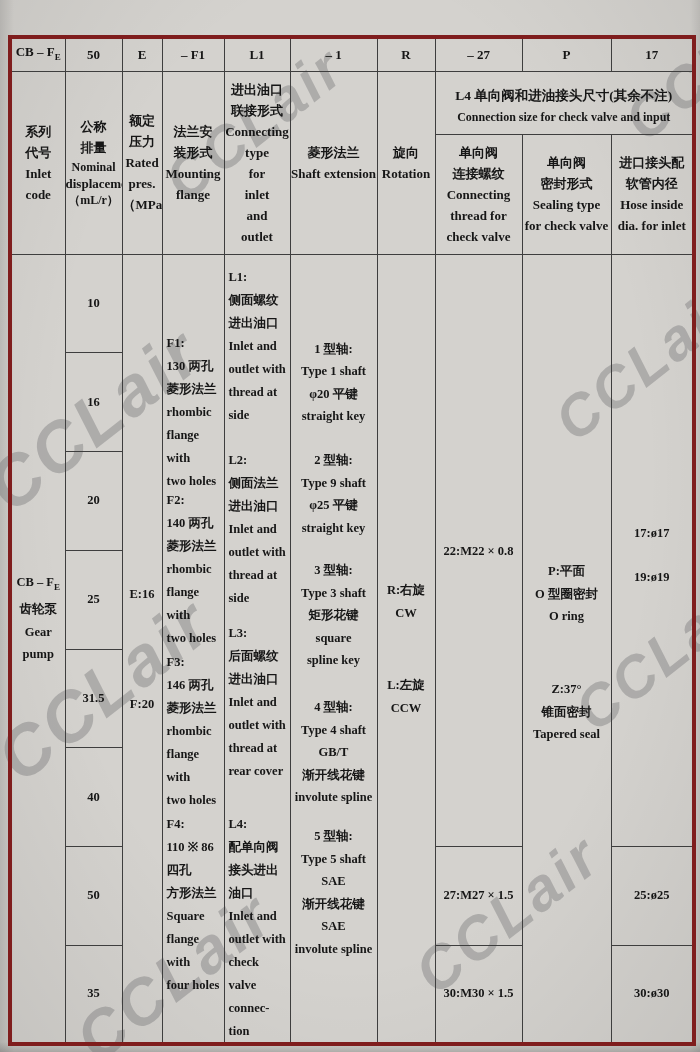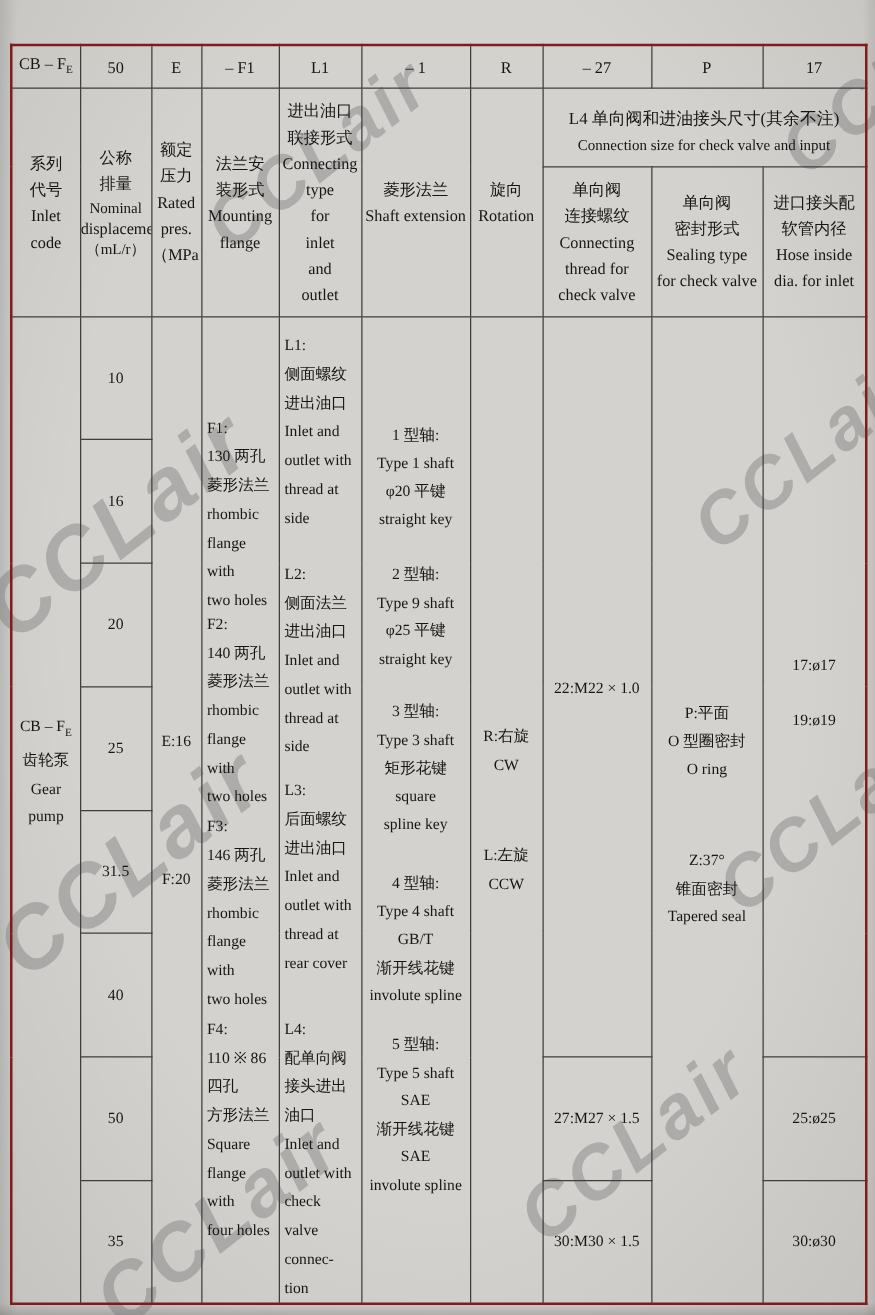--- a/index.html
+++ b/index.html
@@ -35,22 +35,23 @@
   .title{
     position:absolute;top:4px;left:10px;z-index:3;
     font-weight:bold;font-size:17px;
   }
   .title .tzh{font-family:"DejaVu Sans","Liberation Sans",sans-serif;font-size:17px;letter-spacing:1px;margin-left:6px;}
   .title .ten{margin-left:18px;font-size:16.5px;}
   
   table.model{
     position:absolute;top:35px;left:8px;z-index:2;
     width:684px;border-collapse:collapse;table-layout:fixed;
-    border:2px solid #7f1d1d;
+    border:4px solid #7f1d1d;
     font-size:12.5px;
+    font-weight:bold;
   }
   td{
     border:1px solid #3e3e3e;
     text-align:center;vertical-align:middle;
     padding:0;line-height:21px;
     overflow:hidden;
   }
   tr.coderow{height:34px;}
   tr.coderow td{font-size:13px;}
   tr.hdr1{height:63px;}
@@ -282,21 +283,21 @@
       <td rowspan="8" class="mc">
         <div class="wrap">
           <div class="blk pre" style="top:41.3%">R:右旋
 CW</div>
           <div class="blk pre" style="top:53.4%">L:左旋
 CCW</div>
         </div>
       </td>
       <td rowspan="6" class="mc">
         <div class="wrap6">
-          <div class="blk" style="top:48.4%">22:M22 × 1.0</div>
+          <div class="blk" style="top:48.4%">22:M22 × 0.8</div>
         </div>
       </td>
       <td rowspan="8" class="mc">
         <div class="wrap">
           <div class="blk pre" style="top:38.9%">P:平面
 O 型圈密封
 O ring</div>
           <div class="blk pre" style="top:53.9%">Z:37°
 锥面密封
 Tapered seal</div>

